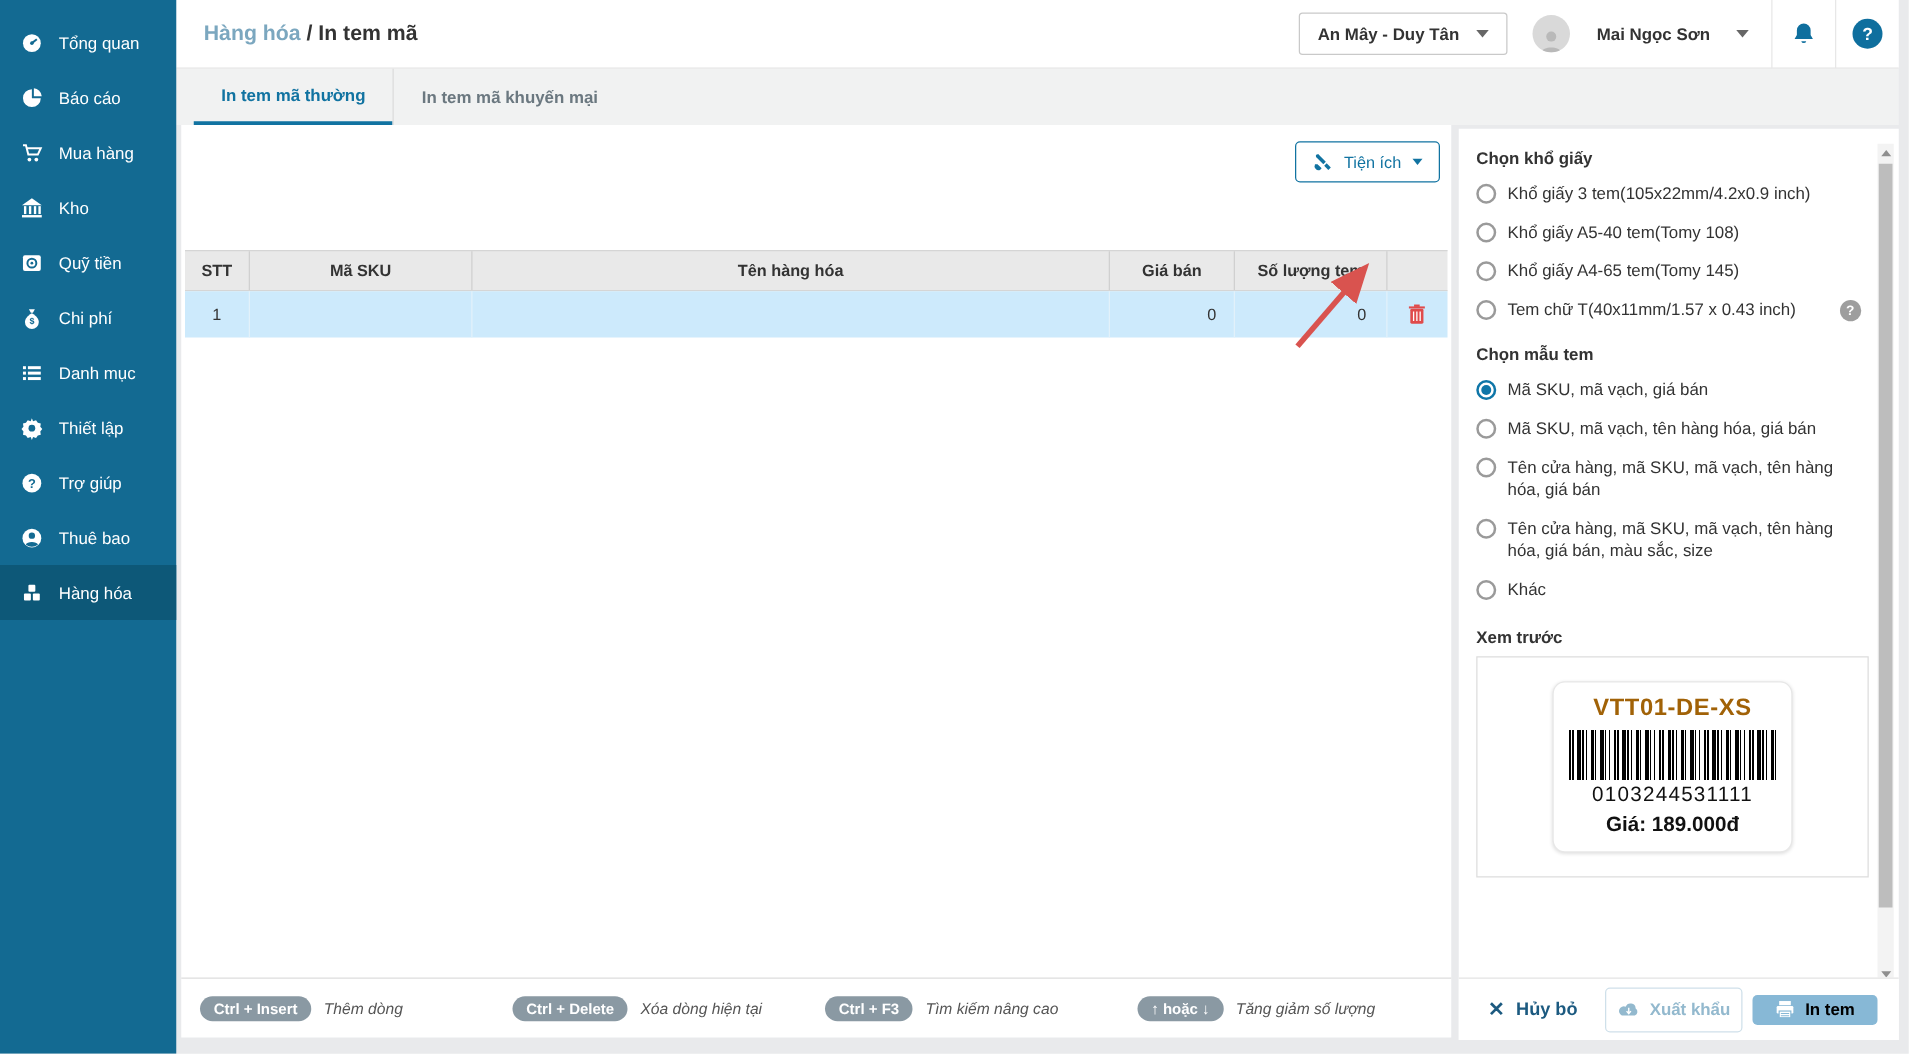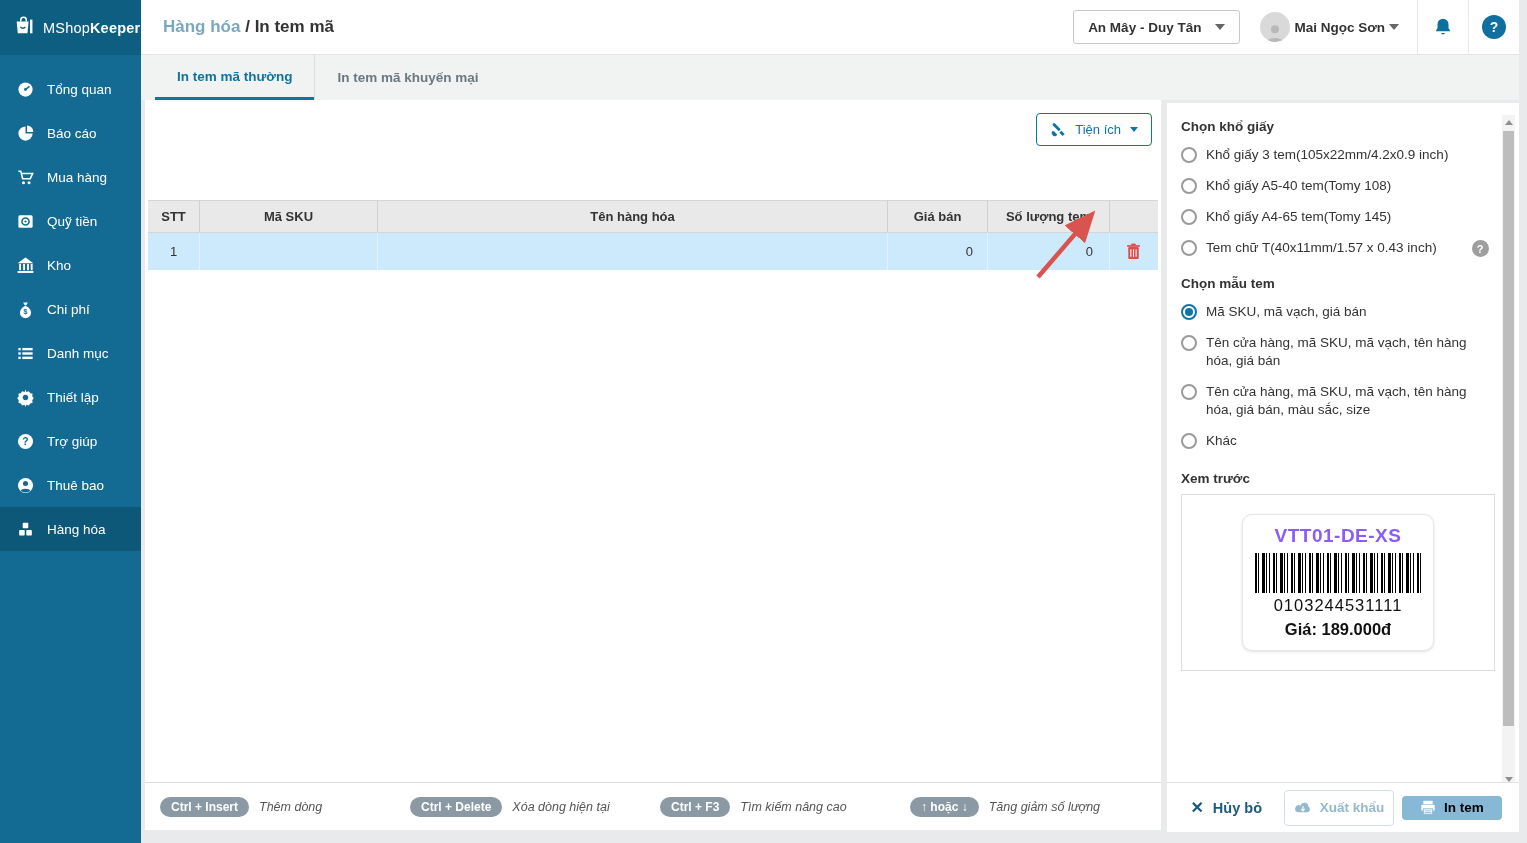--- a/index.html
+++ b/index.html
@@ -15,21 +15,21 @@
   .nav-item.active { background:#0d5878; }
   .nav-item svg { flex:0 0 auto; }
 
   
   #header { position:absolute; left:141px; top:0; width:1378px; height:55px; background:#fff; border-bottom:1px solid #e3e3e3; display:flex; align-items:center; }
   #breadcrumb { margin-left:22px; font-size:17px; font-weight:bold; color:#333; }
   #breadcrumb .parent { color:#7ba7bf; }
   #header-right { margin-left:auto; display:flex; align-items:center; height:100%; }
   #store-select { border:1px solid #c9c9c9; border-radius:3px; height:34px; padding:0 14px; display:flex; align-items:center; gap:14px; font-size:13.5px; font-weight:bold; color:#333; cursor:pointer; }
   .chev { display:inline-block; width:0; height:0; border-left:5px solid transparent; border-right:5px solid transparent; border-top:6px solid #666; }
-  #user-area { display:flex; align-items:center; gap:4px; margin:0 18px 0 20px; cursor:pointer; }
+  #user-area { display:flex; align-items:center; gap:21px; margin:0 18px 0 20px; cursor:pointer; }
   #avatar { width:30px; height:30px; border-radius:50%; background:#d9d9d9; overflow:hidden; display:flex; align-items:flex-end; justify-content:center; }
   #user-name { font-size:13.5px; font-weight:bold; color:#333; }
   .hdr-sep { width:1px; height:55px; background:#e7e7e7; }
   .hdr-icon-btn { width:50px; height:55px; display:flex; align-items:center; justify-content:center; cursor:pointer; }
   #help-circle { width:24px; height:24px; border-radius:50%; background:#0f6f9e; color:#fff; font-weight:bold; font-size:14px; display:flex; align-items:center; justify-content:center; }
 
   
   #tabstrip { position:absolute; left:141px; top:55px; width:1378px; height:45px; background:#f1f2f2; display:flex; align-items:stretch; }
   .tab { padding:0 22px; display:flex; align-items:center; font-size:13.5px; font-weight:bold; cursor:pointer; }
   .tab.active { color:#1173a1; border-bottom:3px solid #1173a1; margin-left:14px; }
@@ -71,21 +71,21 @@
   .radio.checked::after { content:""; width:8px; height:8px; border-radius:50%; background:#0f76a8; }
   .q-mini { width:17px; height:17px; border-radius:50%; background:#9e9e9e; color:#fff; font-size:11px; font-weight:bold; display:flex; align-items:center; justify-content:center; margin-left:26px; margin-top:1px; }
 
   #custom-row { display:flex; margin-top:10px; height:36px; }
   #custom-input { flex:1; border:1px solid #ddd; border-right:none; padding:0 11px; font-size:13.5px; color:#333; outline:none; font-family:"Liberation Sans", sans-serif; }
   #custom-input::placeholder { color:#b5b5b5; }
   #choose-btn { width:112px; border:1px solid #9fc6d9; background:#fff; color:#1173a1; font-size:13.5px; font-weight:bold; border-radius:0 3px 3px 0; display:flex; align-items:center; justify-content:center; gap:8px; cursor:pointer; }
 
   #preview-box { margin-top:8px; border:1px solid #ddd; height:177px; display:flex; align-items:center; justify-content:center; }
   #tem-label { width:192px; border:1px solid #e7e7e7; border-radius:10px; box-shadow:0 1px 3px rgba(0,0,0,.12); padding:10px 8px 11px; text-align:center; background:#fff; }
-  #tem-sku { font-size:19px; font-weight:bold; color:#8b5cf6; letter-spacing:.5px; }
+  #tem-sku { font-size:19px; font-weight:bold; color:#a16207; letter-spacing:.5px; }
   #tem-barcode { margin:6px auto 3px; width:166px; height:40px;
      background:repeating-linear-gradient(90deg,#000 0 2px,#fff 2px 3px,#000 3px 4px,#fff 4px 7px,#000 7px 10px,#fff 10px 11px,#000 11px 12px,#fff 12px 14px,#000 14px 15px,#fff 15px 18px); }
   #tem-number { font-size:16.5px; color:#111; letter-spacing:1px; }
   #tem-price { font-size:16.5px; font-weight:bold; color:#111; margin-top:5px; }
 
   #panel-scrollbar { position:absolute; right:4px; top:12px; width:13px; height:672px; background:#f3f3f3; }
   #panel-scrollbar .arr { position:absolute; left:3px; width:0; height:0; border-left:4px solid transparent; border-right:4px solid transparent; }
   #panel-scrollbar .arr.up { top:5px; border-bottom:5px solid #8f8f8f; }
   #panel-scrollbar .arr.down { bottom:5px; border-top:5px solid #8f8f8f; }
   #panel-thumb { position:absolute; left:1px; top:16px; width:11px; height:595px; background:#bdbdbd; }
@@ -93,31 +93,20 @@
   #action-bar { position:absolute; left:0; right:0; bottom:0; height:50px; border-top:1px solid #e3e3e3; display:flex; align-items:center; justify-content:flex-end; padding-right:17px; gap:8px; background:#fff; }
   #cancel-link { display:flex; align-items:center; gap:9px; color:#1c5a80; font-size:14.5px; font-weight:bold; margin-right:14px; cursor:pointer; }
   #cancel-link .x { font-size:16px; font-weight:bold; }
   #export-btn { height:36px; width:110px; background:#fff; border:1px solid #cfe0ea; border-radius:4px; color:#93b9ce; font-size:13.5px; font-weight:bold; display:flex; align-items:center; justify-content:center; gap:8px; cursor:pointer; }
   #print-btn { height:24px; width:100px; background:#87b8d6; border:none; border-radius:4px; color:#000000; font-size:13.5px; font-weight:bold; display:flex; align-items:center; justify-content:center; gap:8px; cursor:pointer; }
 </style>
 </head>
 <body>
 
 <div id="sidebar">
-  <div id="logo">
-    <span>
-      <svg width="22" height="22" viewBox="0 0 24 24">
-          <path d="M4 7h13l-1.2 13H5.2z" fill="#fff"></path>
-          <path d="M8.5 7V5.5a3 3 0 0 1 6 0V7" fill="none" stroke="#fff" stroke-width="1.6"></path>
-          <path d="M8 13c1.5 2 4 2 5.5 0" stroke="#0e5e81" stroke-width="1.5" fill="none"></path>
-          <rect x="18.6" y="5" width="2.6" height="15" fill="#fff"></rect>
-        </svg>
-    </span>
-    <span class="brand"><span>MShop</span><b>Keeper</b></span>
-  </div>
 
   <div class="nav-item" style="margin-top:12px;">
     <svg width="19" height="19" viewBox="0 0 24 24">
         <circle cx="12" cy="12" r="9" fill="#fff"></circle>
         <path d="M12 12l5-4" stroke="#136a92" stroke-width="2"></path>
         <circle cx="12" cy="12" r="1.8" fill="#136a92"></circle>
       </svg>
     <span>Tổng quan</span>
   </div>
   <div class="nav-item">
@@ -127,39 +116,39 @@
       </svg>
     <span>Báo cáo</span>
   </div>
   <div class="nav-item">
     <svg width="19" height="19" viewBox="0 0 24 24">
         <path d="M3 4h3l2.4 9.5h9.6L21 7H7" fill="none" stroke="#fff" stroke-width="2"></path>
         <circle cx="9.5" cy="18.5" r="1.9" fill="#fff"></circle>
         <circle cx="16.5" cy="18.5" r="1.9" fill="#fff"></circle>
       </svg>
     <span>Mua hàng</span>
-  </div>
-  <div class="nav-item">
-    <svg width="19" height="19" viewBox="0 0 24 24">
-        <rect x="3" y="4" width="18" height="16" rx="2" fill="#fff"></rect>
-        <circle cx="12" cy="12" r="4.5" fill="none" stroke="#136a92" stroke-width="2"></circle>
-        <circle cx="12" cy="12" r="1.4" fill="#136a92"></circle>
-      </svg>
-    <span>Quỹ tiền</span>
   </div>
   <div class="nav-item">
     <svg width="19" height="19" viewBox="0 0 24 24">
         <path d="M12 2l10 7H2z" fill="#fff"></path>
         <rect x="4" y="10" width="2.4" height="8" fill="#fff"></rect>
         <rect x="9" y="10" width="2.4" height="8" fill="#fff"></rect>
         <rect x="14" y="10" width="2.4" height="8" fill="#fff"></rect>
         <rect x="18.6" y="10" width="2.4" height="8" fill="#fff"></rect>
         <rect x="2" y="19" width="20" height="2.4" fill="#fff"></rect>
       </svg>
     <span>Kho</span>
+  </div>
+  <div class="nav-item">
+    <svg width="19" height="19" viewBox="0 0 24 24">
+        <rect x="3" y="4" width="18" height="16" rx="2" fill="#fff"></rect>
+        <circle cx="12" cy="12" r="4.5" fill="none" stroke="#136a92" stroke-width="2"></circle>
+        <circle cx="12" cy="12" r="1.4" fill="#136a92"></circle>
+      </svg>
+    <span>Quỹ tiền</span>
   </div>
   <div class="nav-item">
     <svg width="19" height="19" viewBox="0 0 24 24">
         <path d="M9 3h6l-2 3.5h-2z" fill="#fff"></path>
         <path d="M12 7c-5 3-7 6-7 9a7 7 0 0 0 14 0c0-3-2-6-7-9z" fill="#fff"></path>
         <text x="12" y="18" font-size="9" font-weight="bold" fill="#136a92" text-anchor="middle">$</text>
       </svg>
     <span>Chi phí</span>
   </div>
   <div class="nav-item">
@@ -330,20 +319,24 @@
       <span class="radio"></span>
       <span>Tem chữ T(40x11mm/1.57 x 0.43 inch)</span>
       <span class="q-mini">?</span>
     </div>
 
     <div class="panel-h" style="margin-top:12px;">Chọn mẫu tem</div>
 
     <div class="radio-row">
       <span class="radio checked"></span>
       <span>Mã SKU, mã vạch, giá bán</span>
+    </div>
+    <div class="radio-row">
+      <span class="radio"></span>
+      <span>Mã SKU, mã vạch, tên hàng hóa, giá bán</span>
     </div>
     <div class="radio-row">
       <span class="radio"></span>
       <span>Tên cửa hàng, mã SKU, mã vạch, tên hàng hóa, giá bán</span>
     </div>
     <div class="radio-row">
       <span class="radio"></span>
       <span>Tên cửa hàng, mã SKU, mã vạch, tên hàng hóa, giá bán, màu sắc, size</span>
     </div>
     <div class="radio-row">

